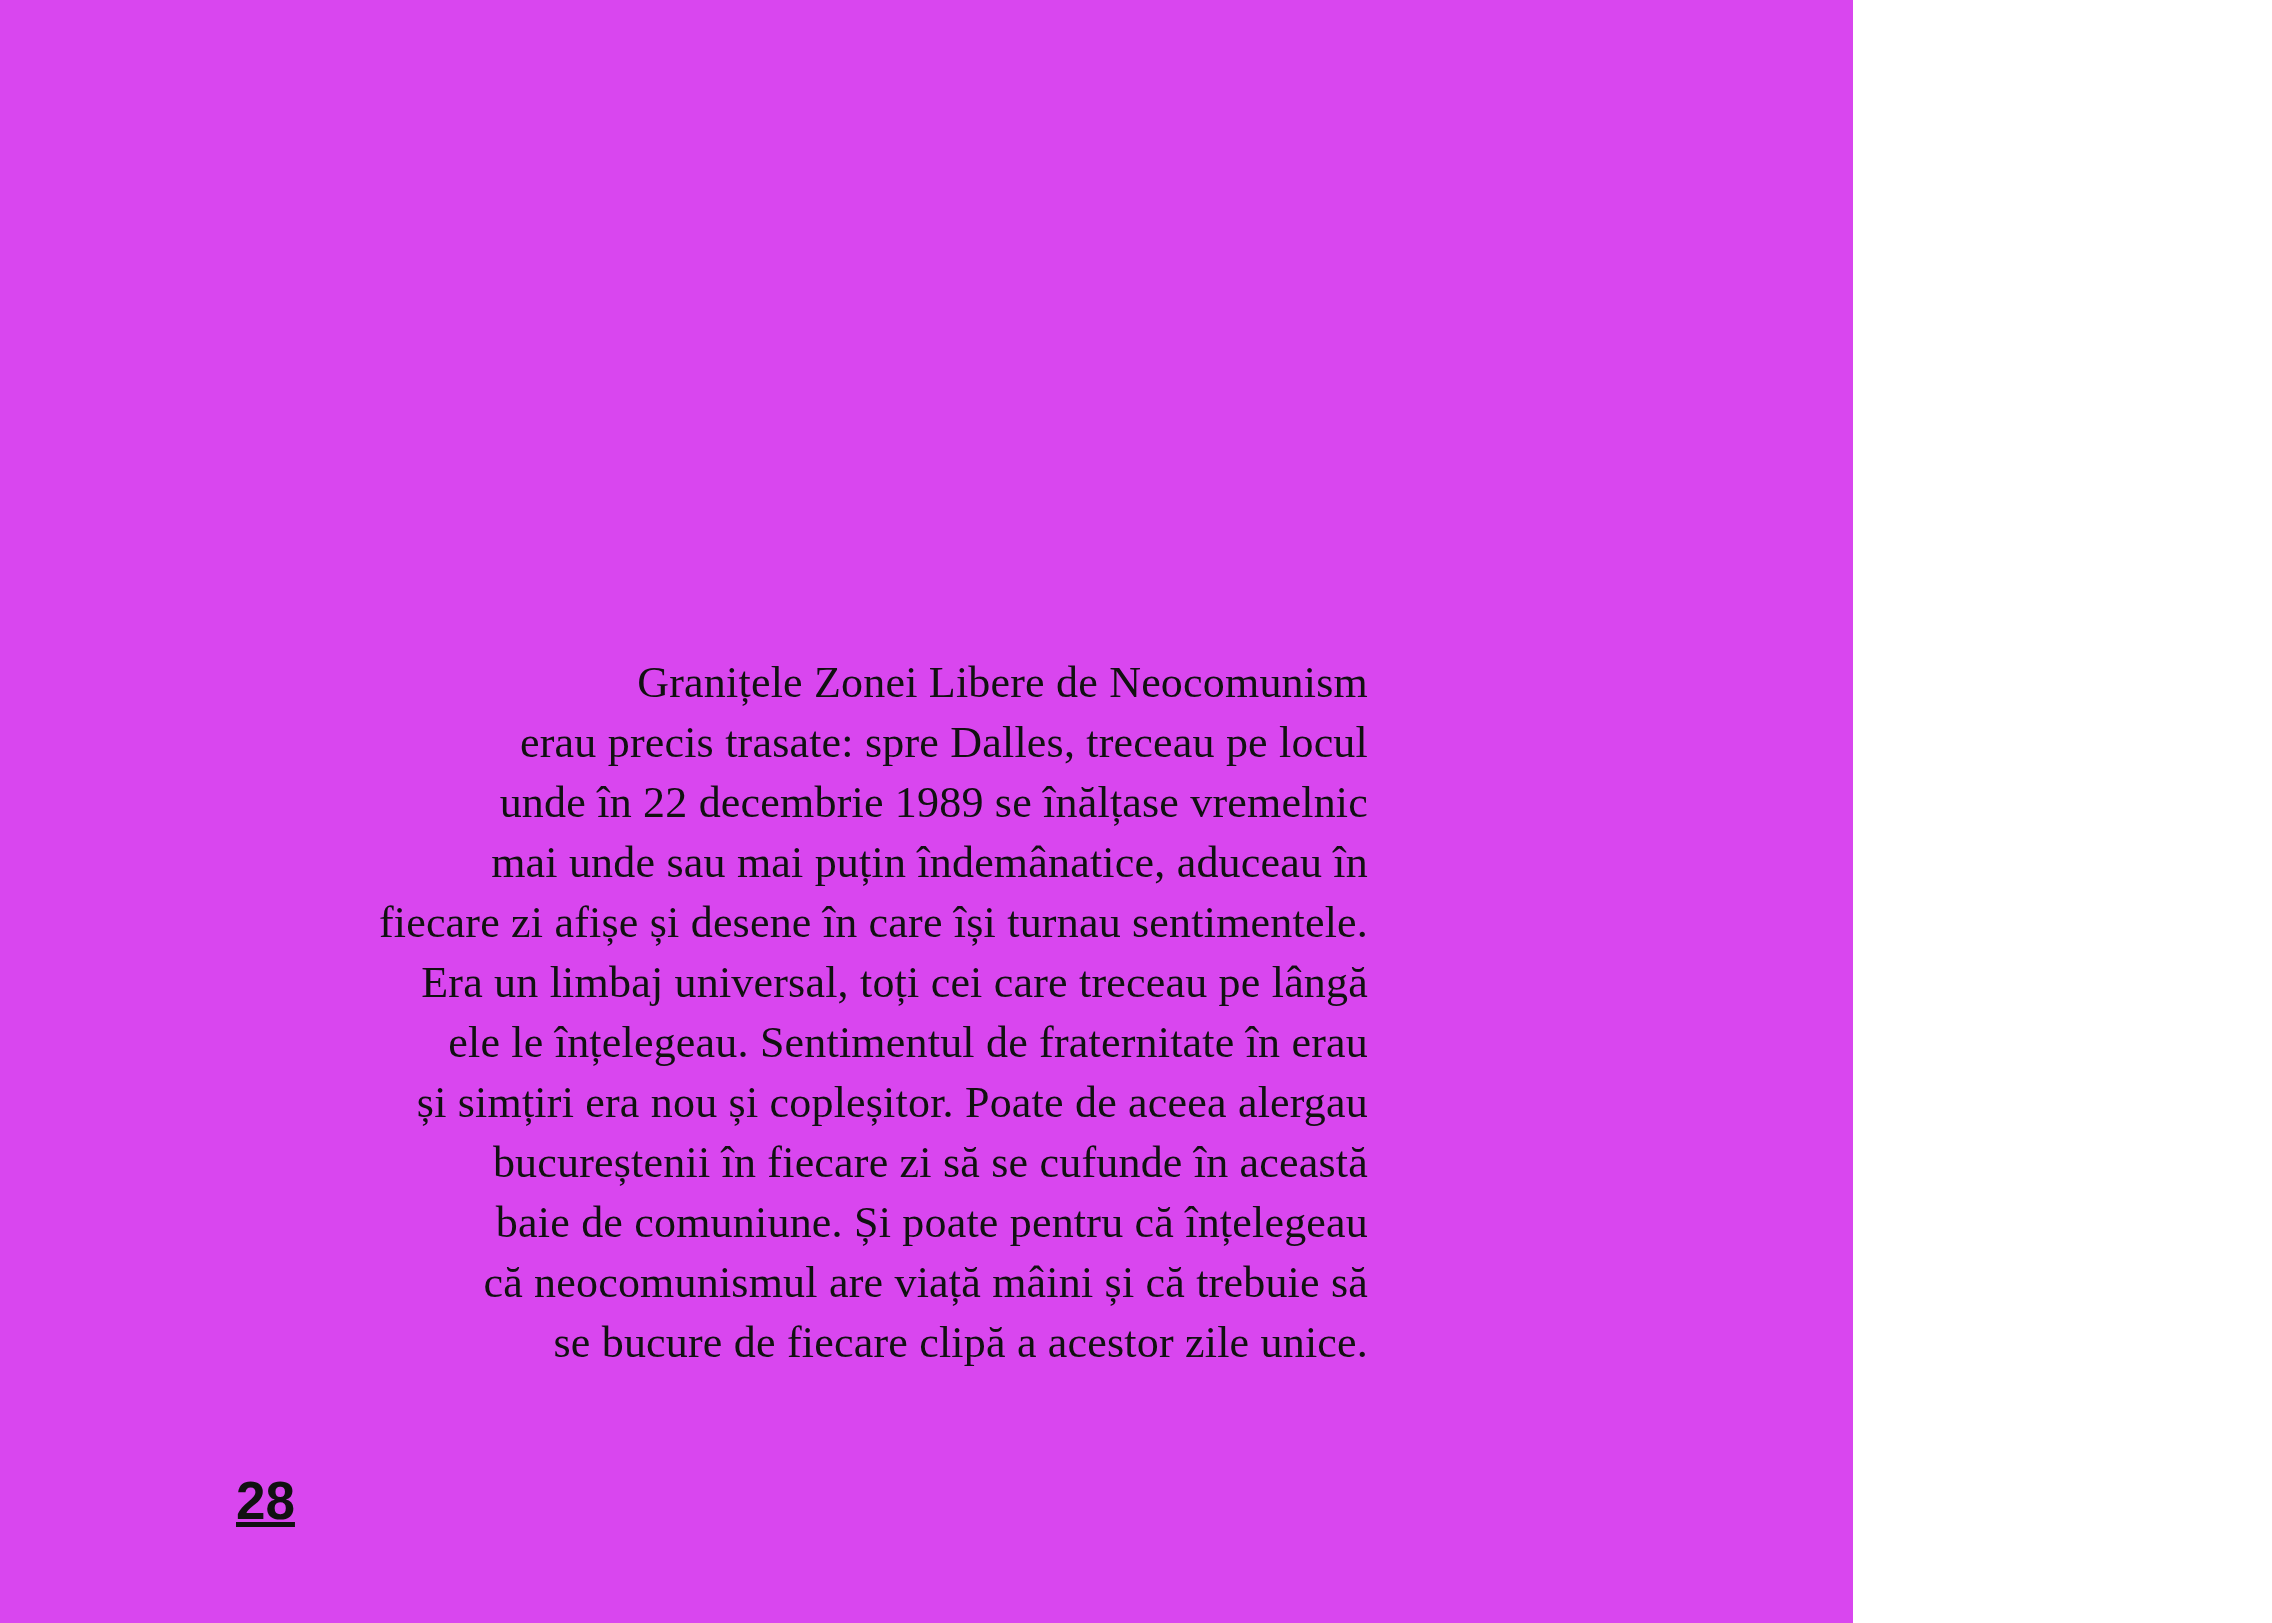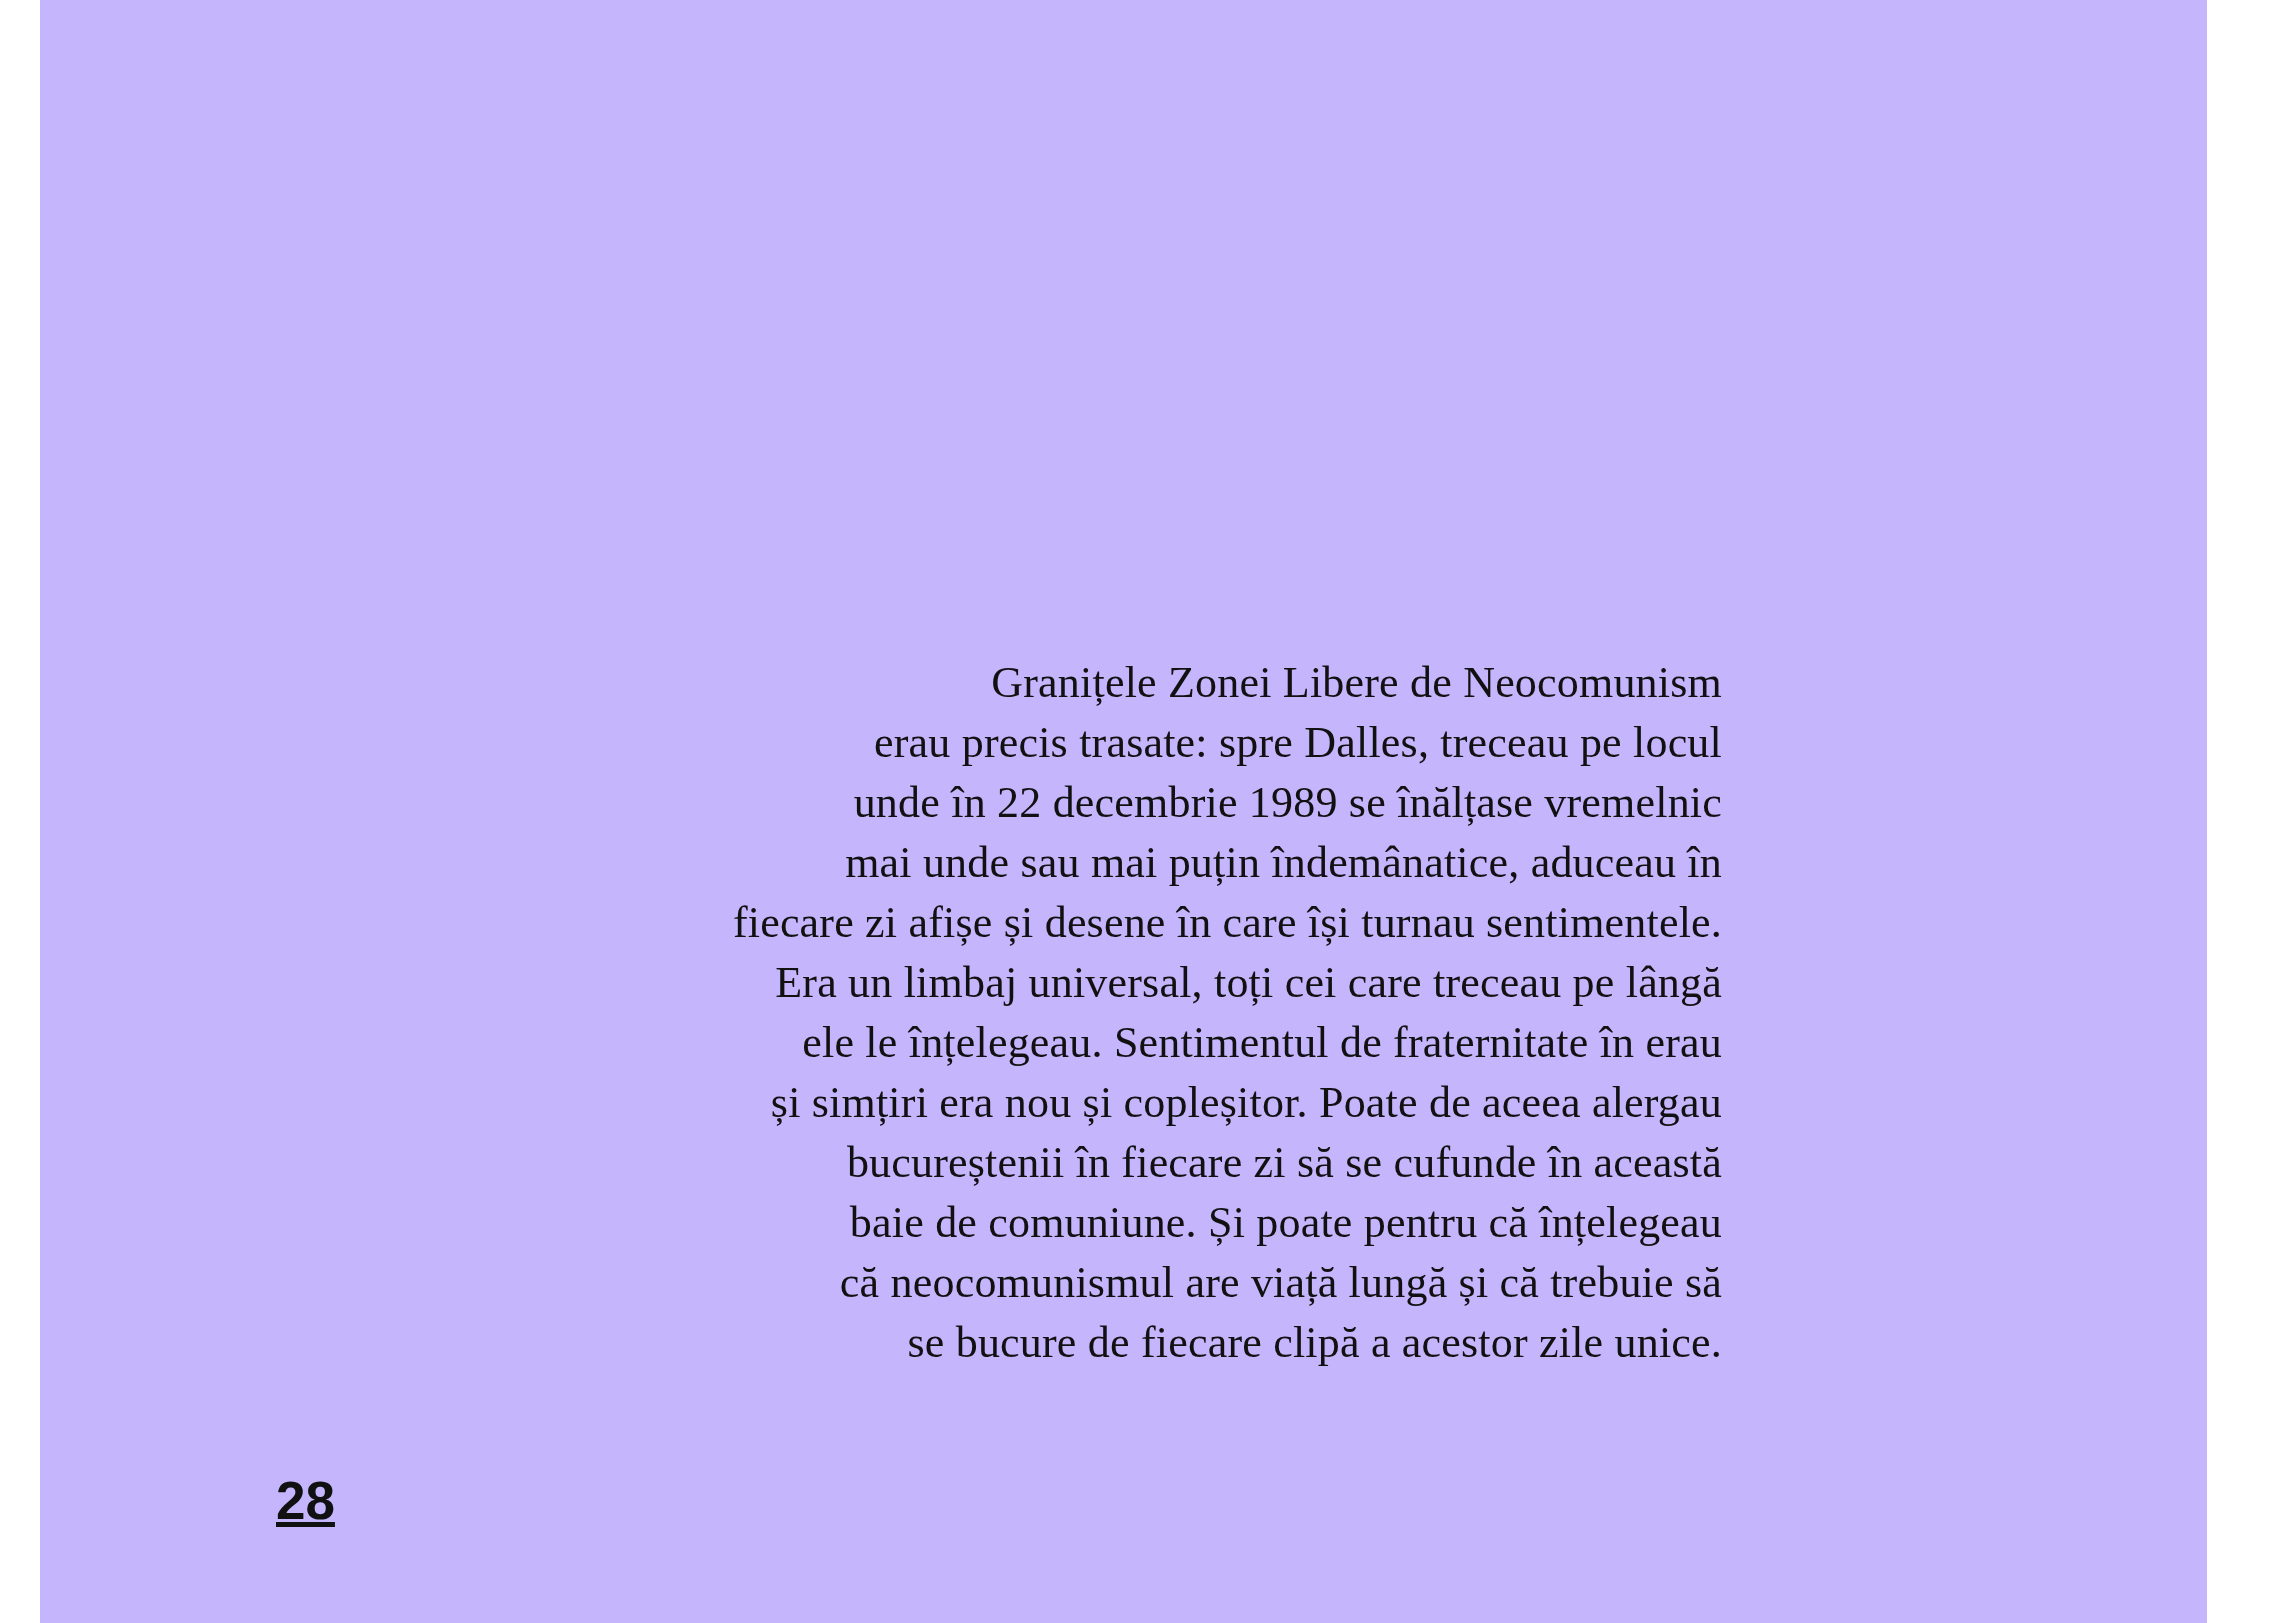--- a/index.html
+++ b/index.html
@@ -2,27 +2,26 @@
 <html style="font-size:12.6px"><head>
 <meta charset="utf-8">
 <style>
   html, body {
     margin: 0;
     padding: 0;
     background: #ffffff;
   }
   .page {
     position: relative;
-    width: 2167px;
+    width: 1853px;
     height: 1623px;
-    background: #c4b5fd;
+    background: #d946ef;
     overflow: hidden;
     font-family: "Liberation Serif", serif;
     color: #111111;
-    margin-left: 40px;
   }
   .text-block {
     position: absolute;
     top: 653px;
     right: 485px;
     width: 1139px;
     text-align: right;
     font-size: 44px;
     line-height: 60px;
     letter-spacing: 0.2px;
@@ -50,20 +49,20 @@
     <div class="line">Granițele Zonei Libere de Neocomunism</div>
     <div class="line">erau precis trasate: spre Dalles, treceau pe locul</div>
     <div class="line">unde în 22 decembrie 1989 se înălțase vremelnic</div>
     <div class="line">mai unde sau mai puțin îndemânatice, aduceau în</div>
     <div class="line">fiecare zi afișe și desene în care își turnau sentimentele.</div>
     <div class="line">Era un limbaj universal, toți cei care treceau pe lângă</div>
     <div class="line">ele le înțelegeau. Sentimentul de fraternitate în erau</div>
     <div class="line">și simțiri era nou și copleșitor. Poate de aceea alergau</div>
     <div class="line">bucureștenii în fiecare zi să se cufunde în această</div>
     <div class="line">baie de comuniune. Și poate pentru că înțelegeau</div>
-    <div class="line">că neocomunismul are viață lungă și că trebuie să</div>
+    <div class="line">că neocomunismul are viață mâini și că trebuie să</div>
     <div class="line">se bucure de fiecare clipă a acestor zile unice.</div>
   </div>
 
   <div class="page-number">28</div>
 
 </div>
 
 
 </body></html>

